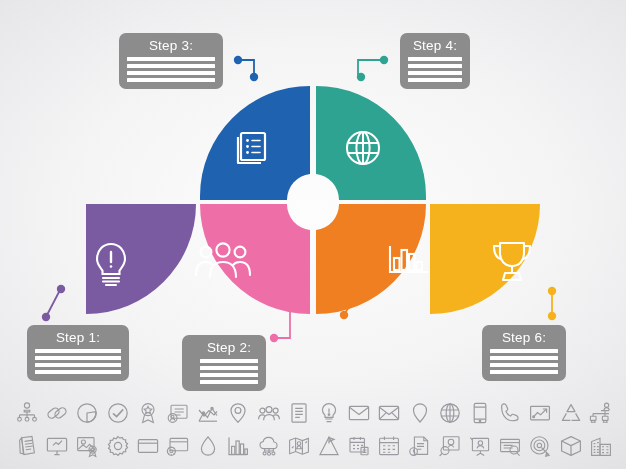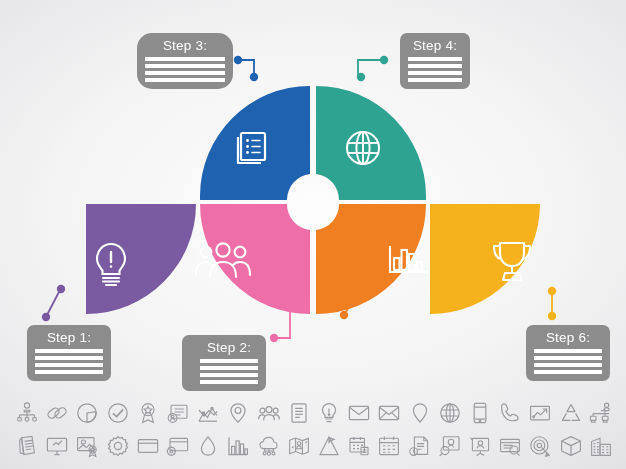--- a/index.html
+++ b/index.html
@@ -26,26 +26,26 @@
     font-size:13.5px;
     line-height:16px;
     letter-spacing:.2px;
     margin-bottom:3px;
     white-space:nowrap;
     font-weight:400;
   }
   .card .lines{width:100%;display:flex;flex-direction:column;gap:3px;}
   .card .lines i{display:block;height:4px;background:#ffffff;border-radius:.5px;}
 
-  .c1{left:27px;top:325px;width:84px;}
+  .c1{left:27px;top:325px;width:102px;}
   .c2{left:182px;top:335px;width:84px;padding-left:18px;}
-  .c3{left:137px;top:33px;width:96px;border-radius:15px;}
+  .c3{left:119px;top:33px;width:104px;}
   .c4{left:400px;top:33px;width:70px;}
   .c5{left:337px;top:325px;width:84px;}
-  .c6{left:526px;top:325px;width:84px;}
+  .c6{left:482px;top:325px;width:84px;}
 
   
   #iconstrip{
     position:absolute;left:0;top:396px;width:626px;height:73px;
   }
   #iconstrip .row{
     position:absolute;left:14px;width:600px;height:30px;
     display:flex;justify-content:space-between;align-items:center;
   }
   #iconstrip .row.r1{top:2px;}

